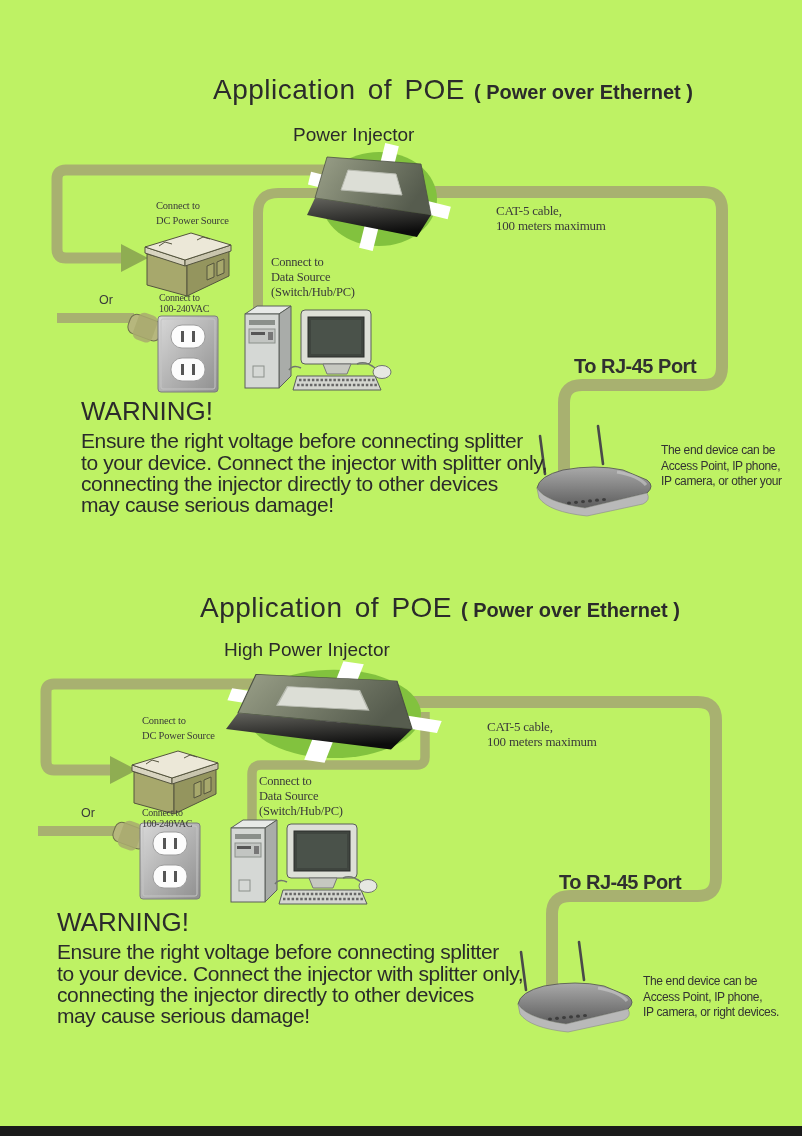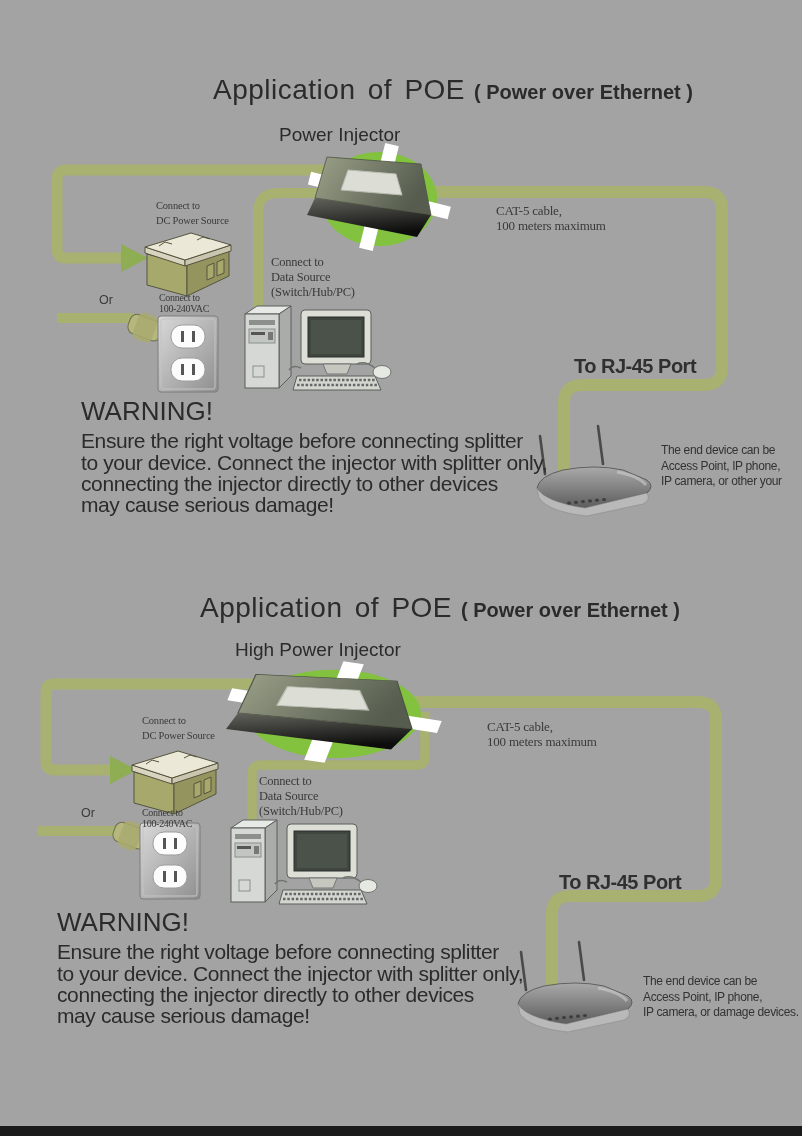--- a/index.html
+++ b/index.html
@@ -1,16 +1,16 @@
 <!DOCTYPE html>
 <html><head>
 <meta charset="utf-8">
 <style>
   html,body{margin:0;padding:0;background:#fff;}
-  .page{position:relative;width:802px;height:1136px;background:#a3a3a3;overflow:hidden;
+  .page{position:relative;width:802px;height:1136px;background:#bef264;overflow:hidden;
         font-family:"Liberation Sans",sans-serif;color:#2e2e2e;}
   .abs{position:absolute;}
   .gfx{position:absolute;left:0;top:0;}
   .title-row{display:flex;align-items:baseline;white-space:nowrap;}
   .title-main{font-size:28px;letter-spacing:.5px;word-spacing:4px;color:#2b2b2b;}
   .title-paren{font-size:20px;margin-left:9px;letter-spacing:0;color:#2b2b2b;font-weight:bold;}
   .subtitle{font-size:19px;color:#2b2b2b;white-space:nowrap;}
   .lbl{font-size:10.5px;letter-spacing:-.2px;line-height:15px;color:#3a3a3a;white-space:nowrap;font-family:Liberation Serif, serif;}
   .lbl-tight{line-height:11px;font-size:10px;letter-spacing:-.3px;}
   .lbl-md{font-size:12.5px;line-height:15px;letter-spacing:-.2px;}
@@ -155,21 +155,21 @@
       <use href="#accesspoint" transform="translate(516,952)"></use>
     </g>
 
     <rect x="0" y="1126" width="802" height="10" fill="#1a1a1a"></rect>
   </svg>
 
   <div class="abs title-row" style="left:213px;top:74px">
     <span class="title-main">Application of POE</span>
     <span class="title-paren">( Power over Ethernet )</span>
   </div>
-  <div class="abs subtitle" style="left:279px;top:124px">Power Injector</div>
+  <div class="abs subtitle" style="left:293px;top:124px">Power Injector</div>
 
   <div class="abs lbl" style="left:156px;top:198px">
     <div>Connect to</div>
     <div>DC Power Source</div>
   </div>
   <div class="abs or" style="left:99px;top:293px">Or</div>
   <div class="abs lbl lbl-tight" style="left:159px;top:292px">
     <div>Connect to</div>
     <div>100-240VAC</div>
   </div>
@@ -193,21 +193,21 @@
     <div class="wline">Ensure the right voltage before connecting splitter</div>
     <div class="wline">to your device. Connect the injector with splitter only,</div>
     <div class="wline">connecting the injector directly to other devices</div>
     <div class="wline">may cause serious damage!</div>
   </div>
 
   <div class="abs title-row" style="left:200px;top:592px">
     <span class="title-main">Application of POE</span>
     <span class="title-paren">( Power over Ethernet )</span>
   </div>
-  <div class="abs subtitle" style="left:235px;top:639px">High Power Injector</div>
+  <div class="abs subtitle" style="left:224px;top:639px">High Power Injector</div>
 
   <div class="abs lbl" style="left:142px;top:713px">
     <div>Connect to</div>
     <div>DC Power Source</div>
   </div>
   <div class="abs or" style="left:81px;top:806px">Or</div>
   <div class="abs lbl lbl-tight" style="left:142px;top:807px">
     <div>Connect to</div>
     <div>100-240VAC</div>
   </div>
@@ -217,21 +217,21 @@
     <div>(Switch/Hub/PC)</div>
   </div>
   <div class="abs lbl lbl-cat5" style="left:487px;top:720px">
     <div>CAT-5 cable,</div>
     <div>100 meters maximum</div>
   </div>
   <div class="abs rj45" style="left:559px;top:871px">To RJ-45 Port</div>
   <div class="abs enddev" style="left:643px;top:974px;width:159px">
     <div>The end device can be</div>
     <div>Access Point, IP phone,</div>
-    <div>IP camera, or damage devices.</div>
+    <div>IP camera, or right devices.</div>
   </div>
   <div class="abs warning" style="left:57px;top:909px">
     <div class="wtitle">WARNING!</div>
     <div class="wline">Ensure the right voltage before connecting splitter</div>
     <div class="wline">to your device. Connect the injector with splitter only,</div>
     <div class="wline">connecting the injector directly to other devices</div>
     <div class="wline">may cause serious damage!</div>
   </div>
 
 </div>

